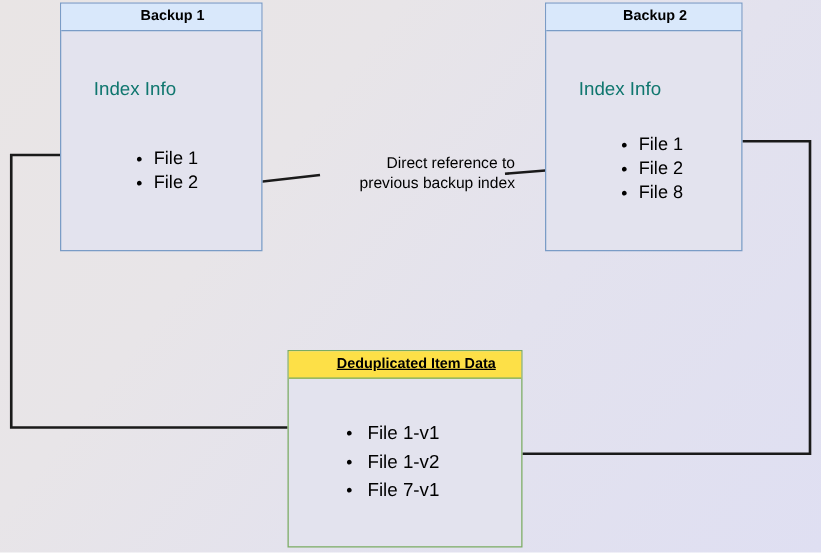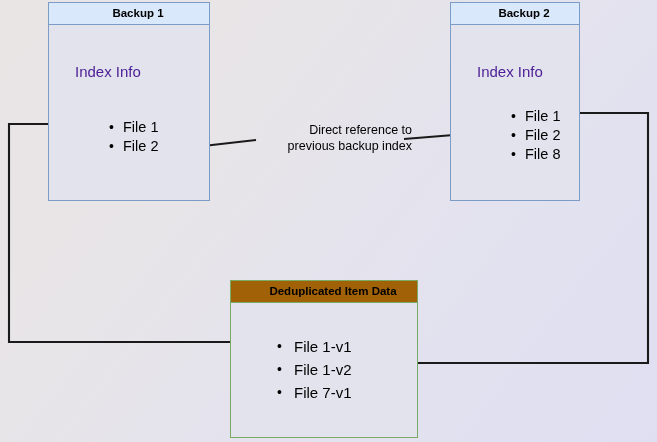--- a/index.html
+++ b/index.html
@@ -34,33 +34,34 @@
     line-height: 21px;
     text-align: center;
     font-size: 11.5px;
     font-weight: bold;
     color: #000000;
     background: #d9e8fb;
     border-bottom: 1.4px solid #7a9cc6;
     padding-left: 18px;
   }
   .box.green .box-header {
-    background: #a16207;
+    background: #fde047;
     border-bottom: 1.4px solid #7aab62;
+    text-decoration: underline;
   }
   .box-body {
     position: relative;
     height: calc(100% - 22px);
   }
   .index-title {
     position: absolute;
     left: 26px;
     top: 38px;
     font-size: 15px;
-    color: #4c1d95;
+    color: #0f766e;
     white-space: nowrap;
   }
   .file-list {
     position: absolute;
     margin: 0;
     padding: 0 0 0 18px;
     list-style: none;
   }
   .file-list li {
     position: relative;
@@ -142,21 +143,21 @@
     <div class="box-header">Backup 1</div>
     <div class="box-body">
       <div class="index-title">Index Info</div>
       <ul class="file-list" style="left:42px; top:93px;">
         <li>File 1</li>
         <li>File 2</li>
       </ul>
     </div>
   </div>
 
-  <div class="box" style="left:450px; top:2px; width:130px; height:199px;">
+  <div class="box" style="left:436px; top:2px; width:158px; height:199px;">
     <div class="box-header">Backup 2</div>
     <div class="box-body">
       <div class="index-title">Index Info</div>
       <ul class="file-list" style="left:42px; top:82px;">
         <li>File 1</li>
         <li>File 2</li>
         <li>File 8</li>
       </ul>
     </div>
   </div>

